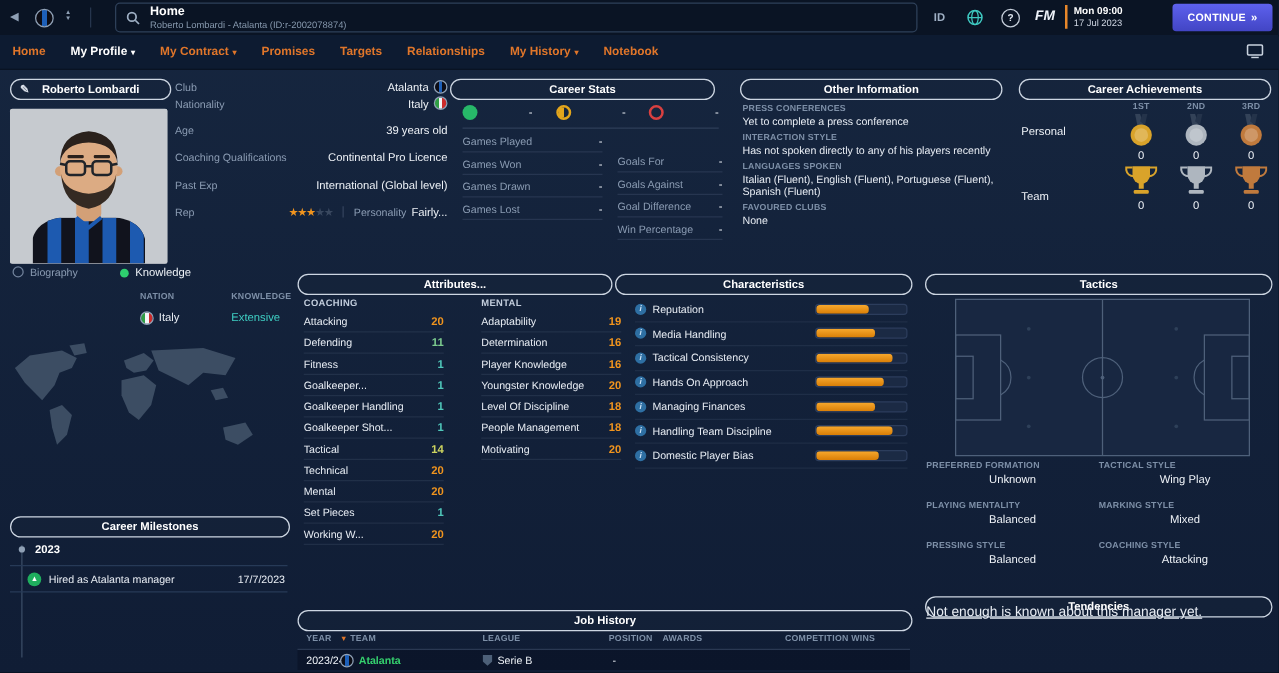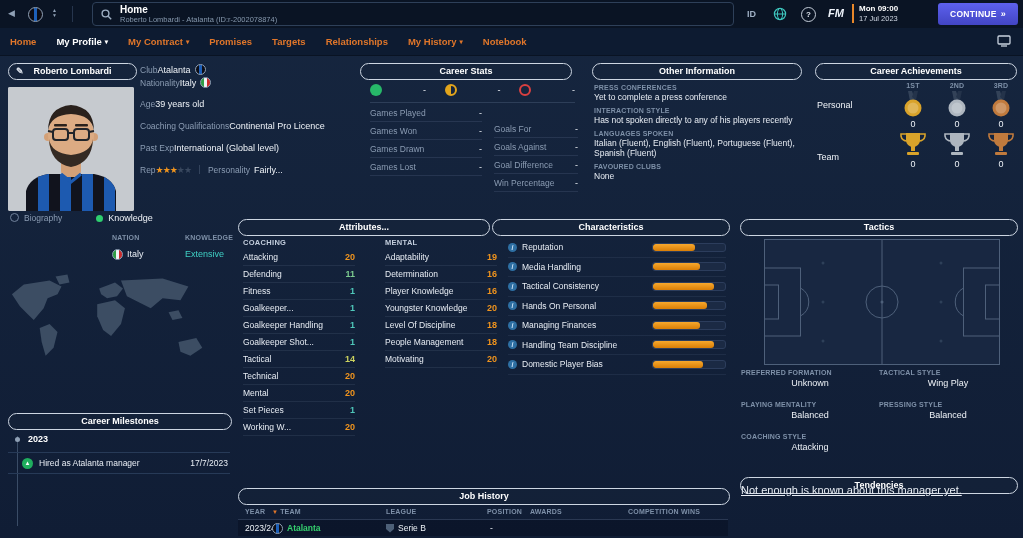--- a/index.html
+++ b/index.html
@@ -35,21 +35,21 @@
   
   .pill{position:absolute;height:15px;border:1px solid #cdd6e2;border-radius:9px;background:rgba(22,36,58,.5);
         color:#fff;font-size:9px;font-weight:bold;text-align:center;line-height:15px;}
   .caps{font-size:7px;font-weight:bold;color:#7e90a8;letter-spacing:.2px;text-transform:uppercase;}
   .lbl{color:#8b9cb3;font-size:8.5px;}
   .val{color:#eef2f7;font-size:9px;}
   
   #name-box{left:8px;top:63px;width:127px;}
   #name-box .pencil{position:absolute;left:7px;top:0;font-size:9px;color:#d8dee8;}
   #profile-info{position:absolute;left:140px;top:64px;width:218px;}
-  .prow{display:flex;justify-content:flex-start;align-items:center;height:11px;margin-bottom:11px;}
+  .prow{display:flex;justify-content:space-between;align-items:center;height:11px;margin-bottom:11px;}
   .prow .val{display:flex;align-items:center;gap:4px;}
   .prow.tight{margin-bottom:2px;}
   .prow.aftergap{margin-bottom:10px;}
   .crest{display:inline-block;width:9px;height:9px;border-radius:50%;border:1px solid #8fa0b5;
          background:linear-gradient(90deg,#0c0c14 0 35%,#1d5fb8 35% 65%,#0c0c14 65%);}
   .flag-it{display:inline-block;width:9px;height:9px;border-radius:50%;border:1px solid #8fa0b5;
            background:linear-gradient(90deg,#2f9e44 0 33%,#f2f4f6 33% 66%,#cc2b2b 66%);}
   .st-on{color:#f0941e;font-size:9px;letter-spacing:-1px;}
   .st-off{color:#39485f;font-size:9px;letter-spacing:-1px;}
   .vdiv{width:1px;height:9px;background:#33435c;margin:0 4px;}
@@ -569,21 +569,21 @@
       </div>
       <div class="char-row">
         <span class="info-i">i</span>
         <span class="char-name">Tactical Consistency</span>
         <span class="char-bar">
           <span class="char-fill" style="width: 85%;"></span>
         </span>
       </div>
       <div class="char-row">
         <span class="info-i">i</span>
-        <span class="char-name">Hands On Personal</span>
+        <span class="char-name">Hands On Approach</span>
         <span class="char-bar">
           <span class="char-fill" style="width: 75%;"></span>
         </span>
       </div>
       <div class="char-row">
         <span class="info-i">i</span>
         <span class="char-name">Managing Finances</span>
         <span class="char-bar">
           <span class="char-fill" style="width: 65%;"></span>
         </span>
@@ -632,20 +632,24 @@
       </div>
       <div class="tac-cell">
         <div class="caps">TACTICAL STYLE</div>
         <div class="tac-val">Wing Play</div>
       </div>
       <div class="tac-cell">
         <div class="caps">PLAYING MENTALITY</div>
         <div class="tac-val">Balanced</div>
       </div>
       <div class="tac-cell">
+        <div class="caps">MARKING STYLE</div>
+        <div class="tac-val">Mixed</div>
+      </div>
+      <div class="tac-cell">
         <div class="caps">PRESSING STYLE</div>
         <div class="tac-val">Balanced</div>
       </div>
       <div class="tac-cell">
         <div class="caps">COACHING STYLE</div>
         <div class="tac-val">Attacking</div>
       </div>
     </div>
 
   <div class="pill" id="ten-pill"><span>Tendencies</span></div>

